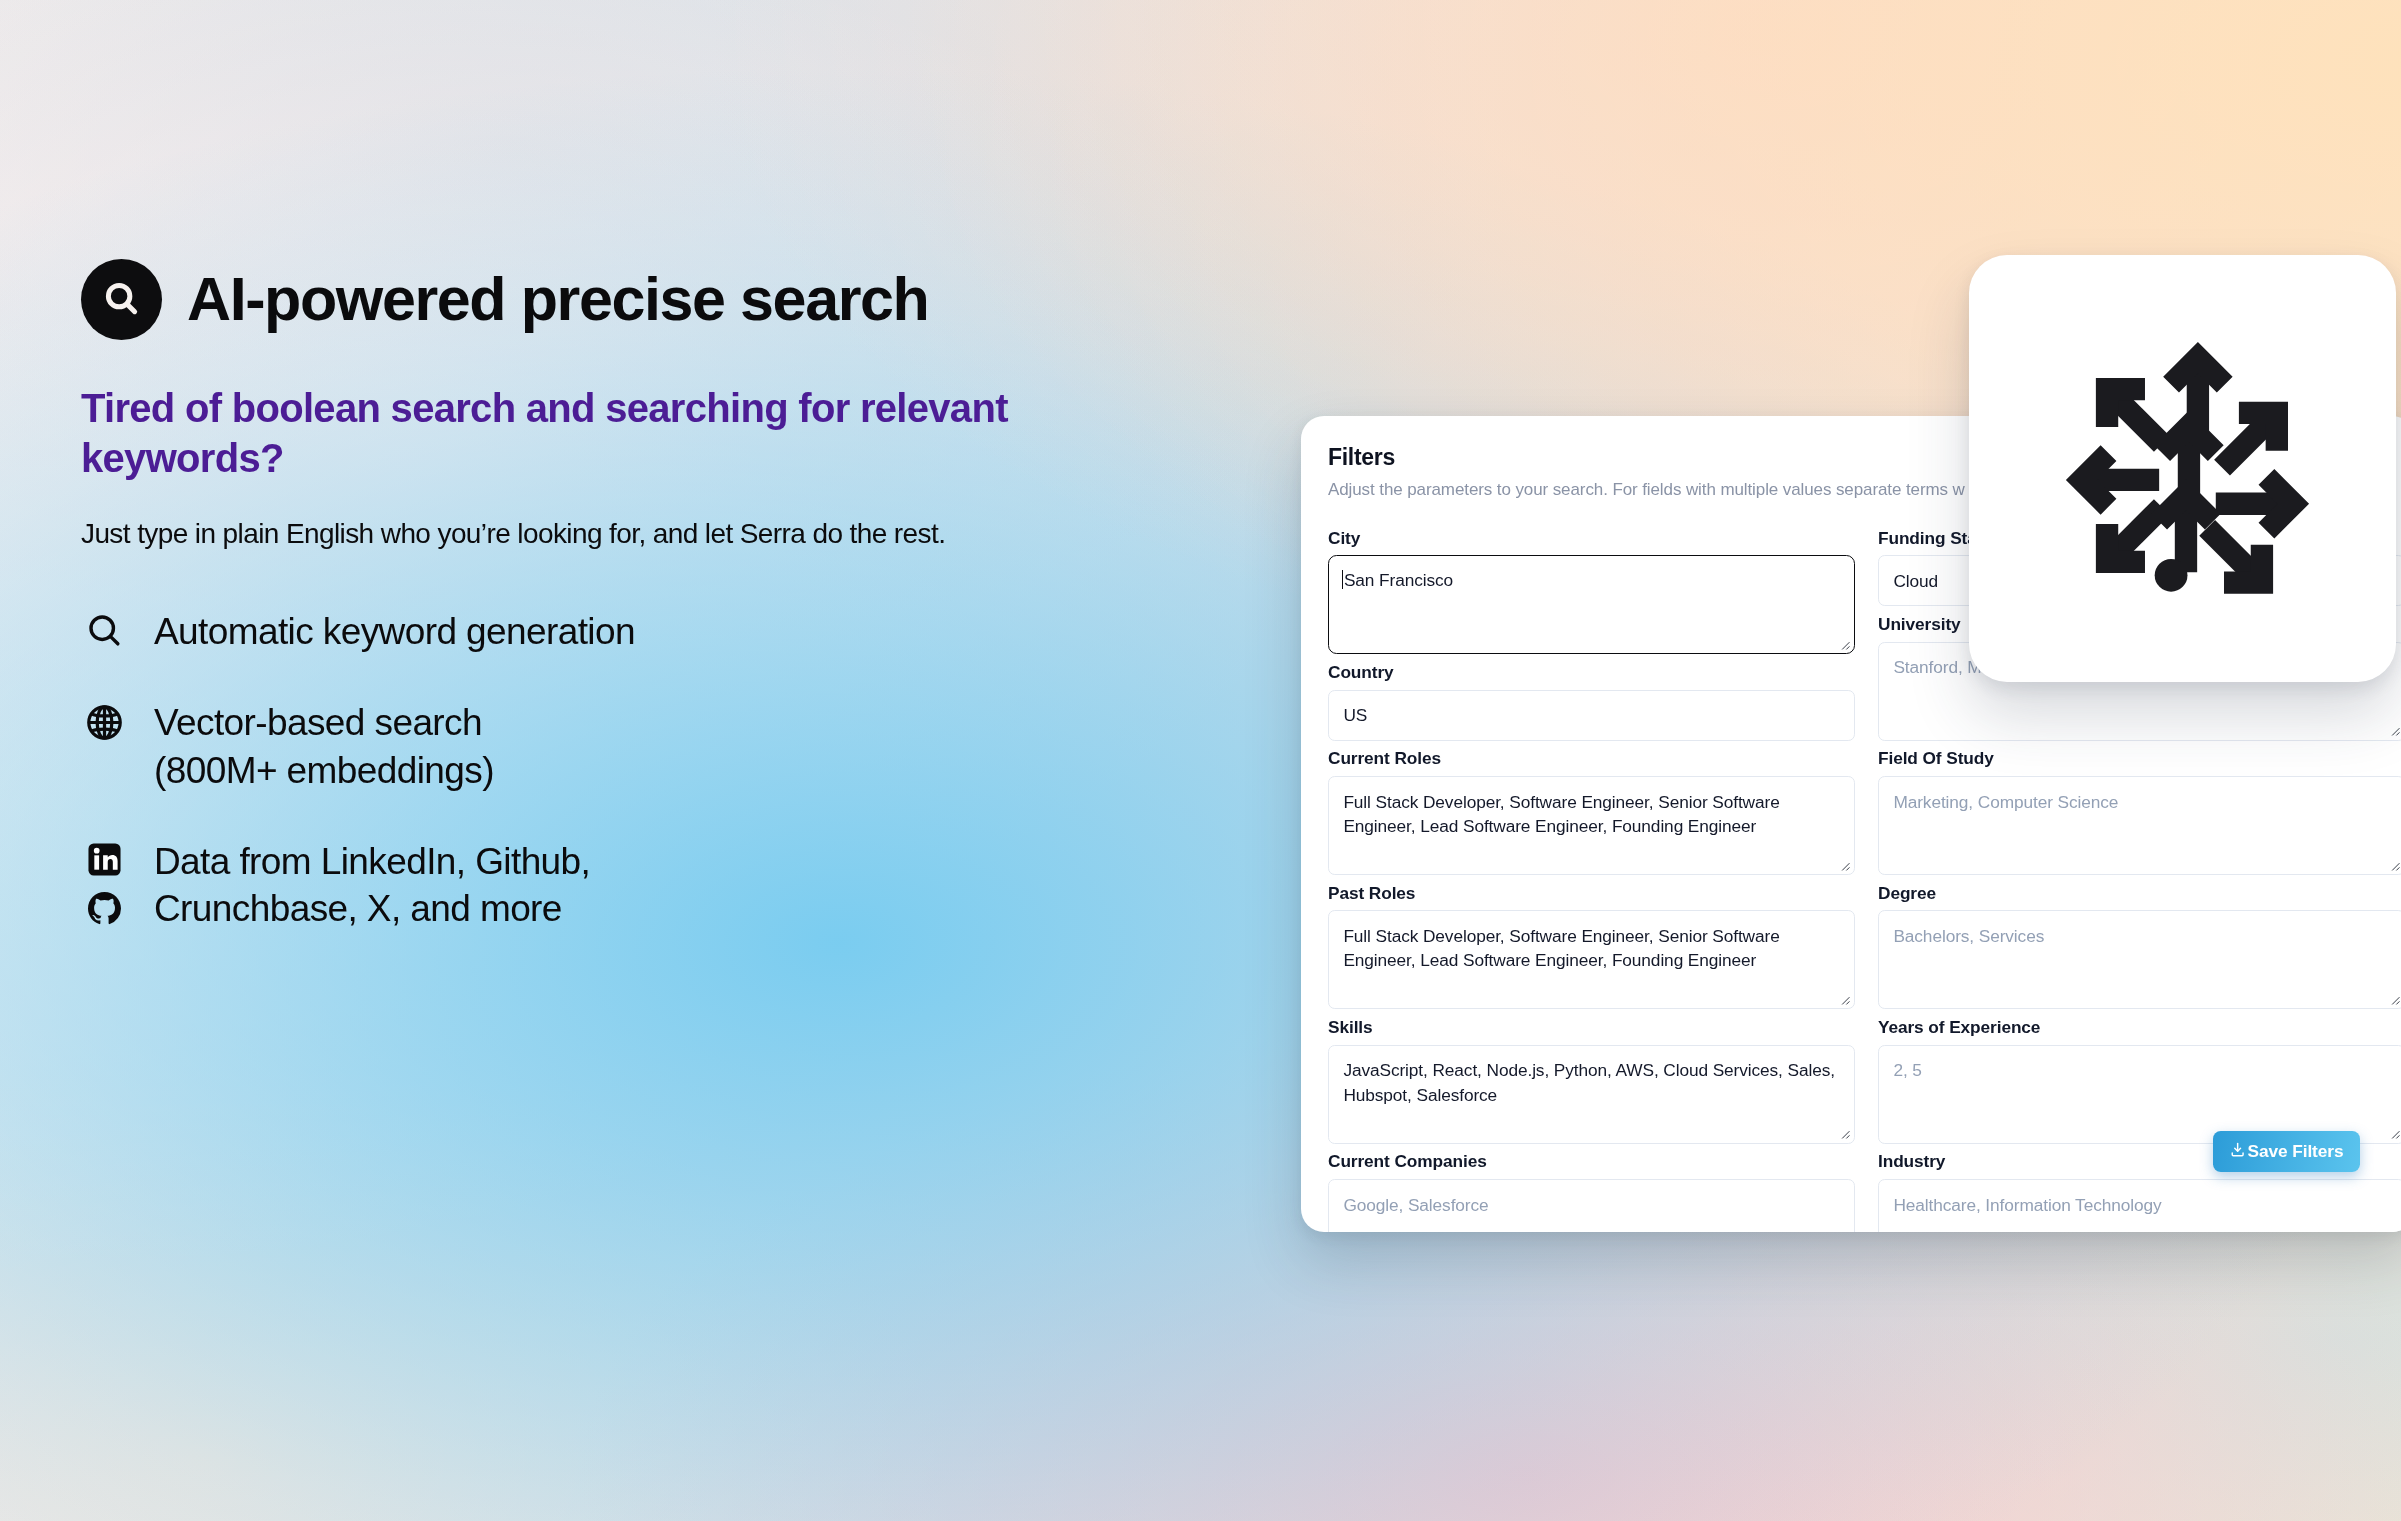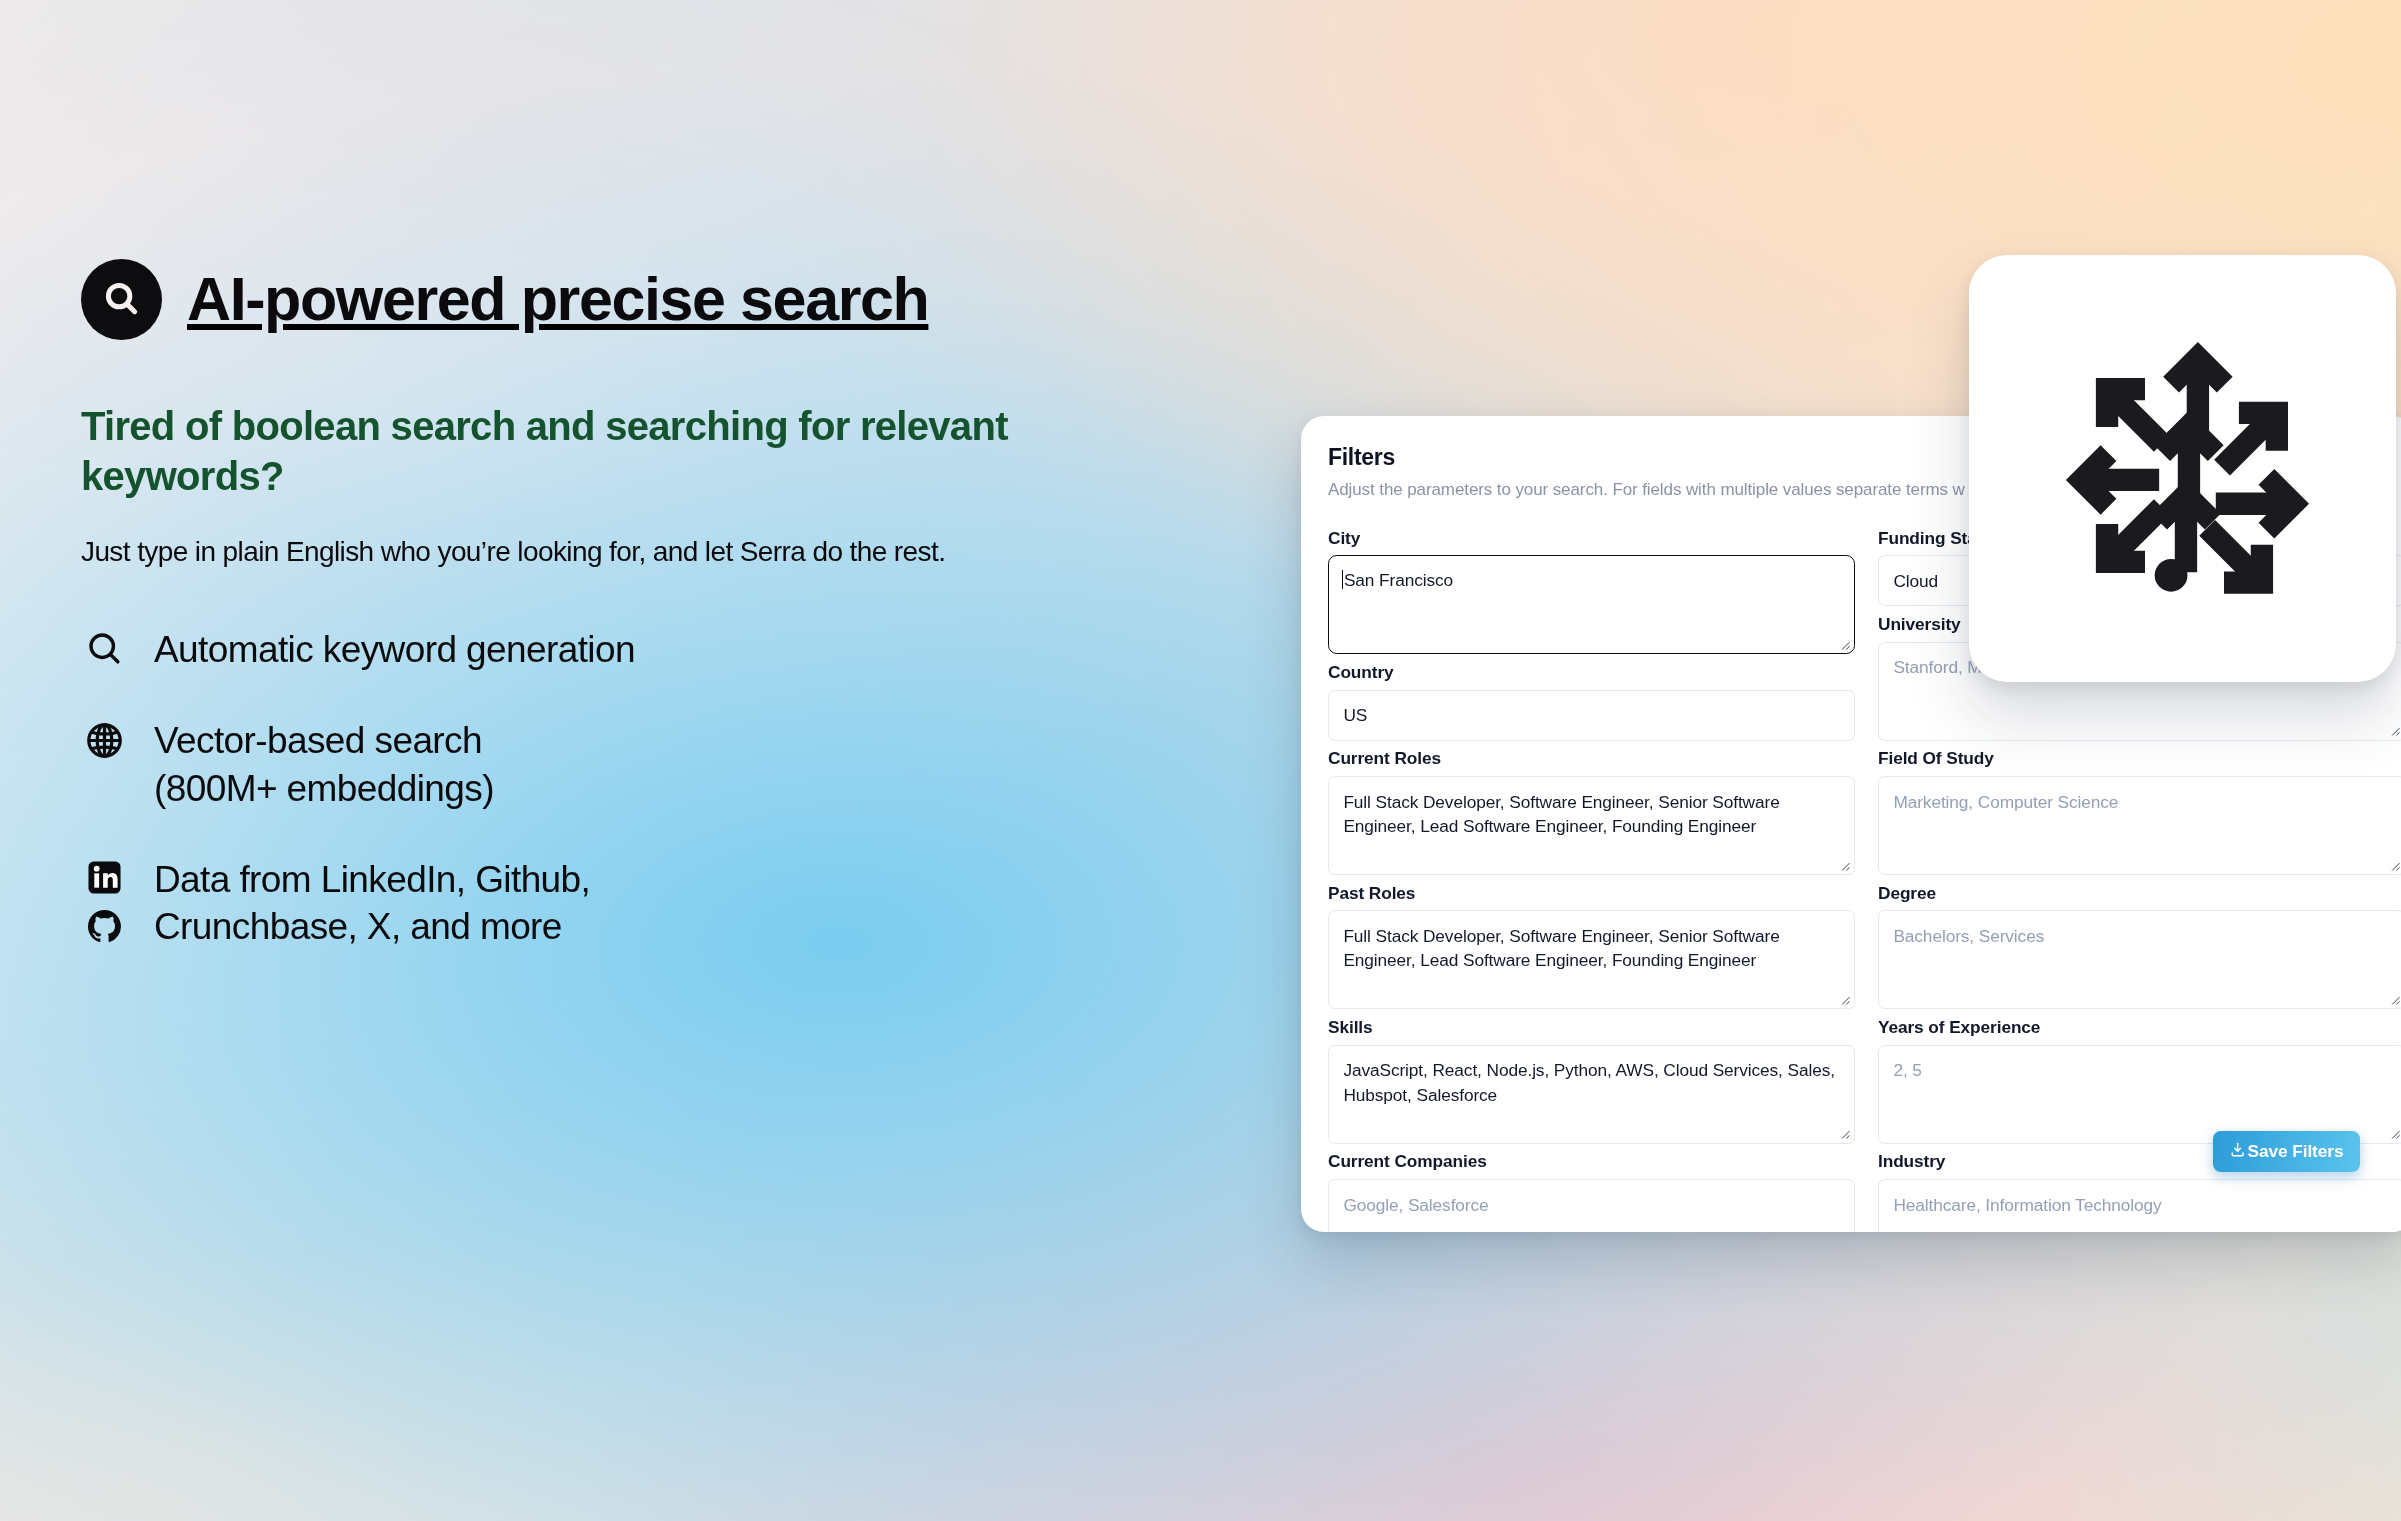--- a/index.html
+++ b/index.html
@@ -37,22 +37,21 @@
     position: absolute;
     left: 81px;
     top: 259px;
     width: 1105px;
   }
 
   #title-row {
     display: flex;
     align-items: center;
     gap: 25px;
-    margin-bottom: 61px;
-    text-decoration: underline;
+    margin-bottom: 43px;
   }
   .search-badge {
     width: 81px;
     height: 81px;
     border-radius: 50%;
     background: #0d0d0f;
     display: flex;
     align-items: center;
     justify-content: center;
     flex: 0 0 auto;
@@ -62,21 +61,21 @@
     font-weight: 800;
     letter-spacing: -1.4px;
     color: #0b0b0d;
     line-height: 1.05;
     white-space: nowrap;
   }
 
   .lead-bold {
     font-size: 40px;
     font-weight: 700;
-    color: #14532d;
+    color: #4c1d95;
     line-height: 1.26;
     letter-spacing: -0.7px;
     margin-bottom: 32px;
     max-width: 989px;
   }
   .lead-normal {
     font-size: 28px;
     font-weight: 400;
     color: #0b0b0d;
     line-height: 1.26;

